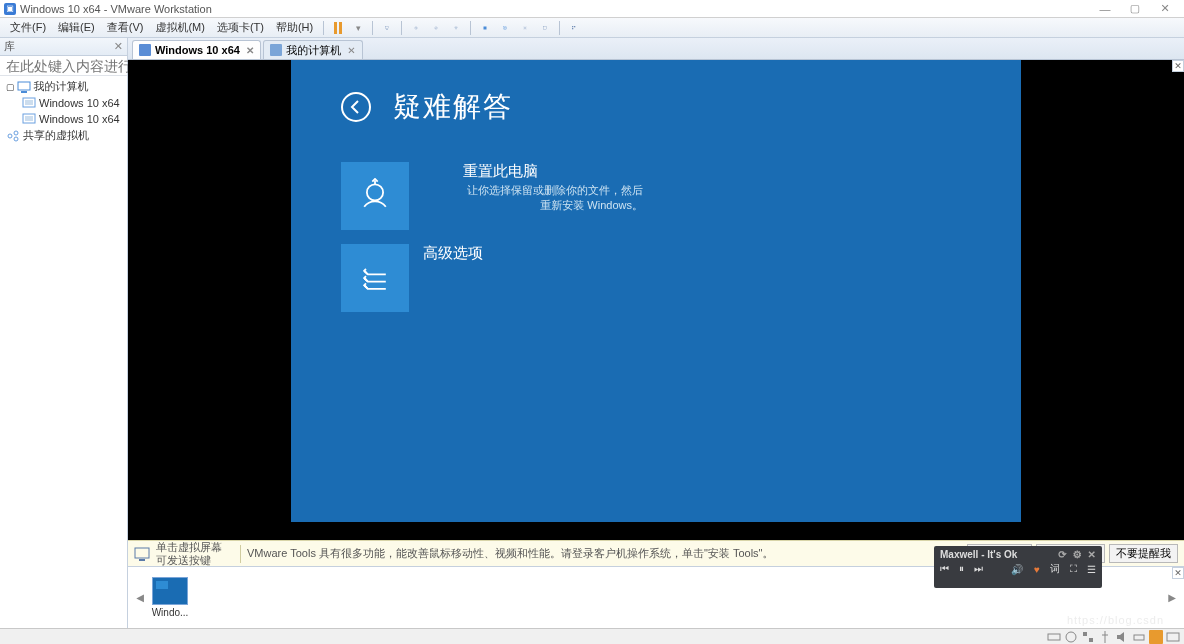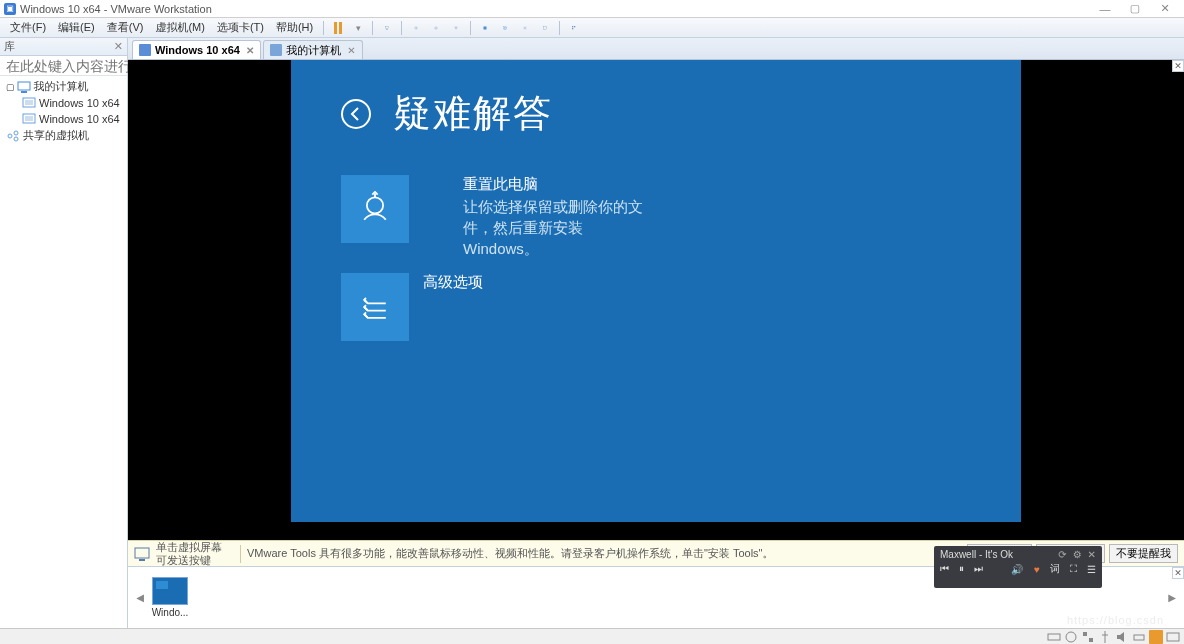--- a/index.html
+++ b/index.html
@@ -40,26 +40,26 @@
 .tab .tab-ico { width: 12px; height: 12px; margin-right: 4px; background: #5a8dd6; border-radius: 1px; }
 .tab .close { margin-left: 6px; color: #888; font-size: 10px; }
 .tab.inactive { background: #e4ecf5; }
 .tab.active { font-weight: bold; }
 
 .vm-viewport { flex: 1; background: #000; display: flex; align-items: flex-start; justify-content: center; position: relative; overflow: hidden; }
 .recovery-screen { width: 730px; height: 462px; background: #1a6cb3; color: #fff; position: relative; padding: 28px 50px; }
 .recovery-header { display: flex; align-items: center; margin-bottom: 36px; }
 .back-circle { width: 30px; height: 30px; border: 2px solid #fff; border-radius: 50%; display: flex; align-items: center; justify-content: center; margin-right: 22px; cursor: default; }
 .back-circle svg { width: 16px; height: 16px; }
-.recovery-title { font-size: 38px; font-weight: 300; letter-spacing: 2px; }
+.recovery-title { font-size: 28px; font-weight: 300; letter-spacing: 2px; }
 .option { display: flex; margin-bottom: 14px; cursor: default; margin-left: 0px; }
 .option-tile { width: 68px; height: 68px; background: #2e8cd4; display: flex; align-items: center; justify-content: center; margin-right: 14px; }
 .option-tile svg { width: 36px; height: 36px; }
 .option-text .opt-title { font-size: 15px; margin-bottom: 2px; }
-.option-text .opt-desc { font-size: 15px; color: #cde3f2; max-width: 180px; line-height: 1.4; }
+.option-text .opt-desc { font-size: 11px; color: #cde3f2; max-width: 180px; line-height: 1.4; text-align: right; }
 
 
 .infobar { height: 26px; background: #fdfbe9; border-top: 1px solid #d8d4a8; display: flex; align-items: center; font-size: 11px; color: #555; padding: 8px 6px; }
 .infobar .info-ico { width: 16px; height: 16px; margin-right: 6px; }
 .infobar .info-text1 { margin-right: 12px; line-height: 1.1; }
 .infobar .sep2 { width: 1px; height: 18px; background: #d0cca0; margin: 0 6px; }
 .infobar .spacer { flex: 1; }
 .infobar button { font-size: 11px; padding: 1px 6px; margin-left: 4px; background: #f3f3f3; border: 1px solid #b8b8b8; cursor: default; }
 
 
@@ -71,21 +71,21 @@
 .thumb-label { font-size: 10px; color: #333; overflow: hidden; white-space: nowrap; text-overflow: ellipsis; }
 
 
 .statusbar { position: absolute; left: 0; right: 0; bottom: 0; height: 16px; background: #f0f0f0; border-top: 1px solid #c8c8c8; font-size: 11px; color: #444; display: flex; align-items: center; padding: 0 4px; }
 .statusbar .spacer { flex: 1; }
 .tray { display: flex; align-items: center; gap: 3px; }
 .tray-ico { width: 14px; height: 14px; display: inline-block; }
 
 
 .musicplayer { position: absolute; right: 82px; bottom: 56px; width: 168px; height: 42px; background: #393b40; color: #ddd; font-size: 10px; border-radius: 2px; z-index: 50; }
-.mp-top { display: flex; align-items: flex-start; justify-content: space-between; padding: 3px 6px 0; font-size: 10px; }
+.mp-top { display: flex; align-items: flex-start; justify-content: space-between; padding: 3px 6px 0; font-size: 10px; font-weight: bold; }
 .mp-top .mp-ctl { display: flex; gap: 6px; color: #aaa; cursor: default; }
 .mp-bottom { display: flex; align-items: center; justify-content: center; gap: 10px; padding: 2px 6px 4px; }
 .mp-bottom .mp-btn { cursor: default; color: #ddd; }
 .mp-bottom .heart { color: #e87a3a; }
 
 
 .edge-x { position: absolute; right: 0; width: 12px; height: 12px; background: #fff; border: 1px solid #c5d0de; font-size: 9px; display: flex; align-items: center; justify-content: center; color: #666; cursor: default; }
 
 .watermark { position: absolute; right: 20px; bottom: 18px; font-size: 11px; color: rgba(180,180,180,0.25); letter-spacing: 1px; }
 </style>

